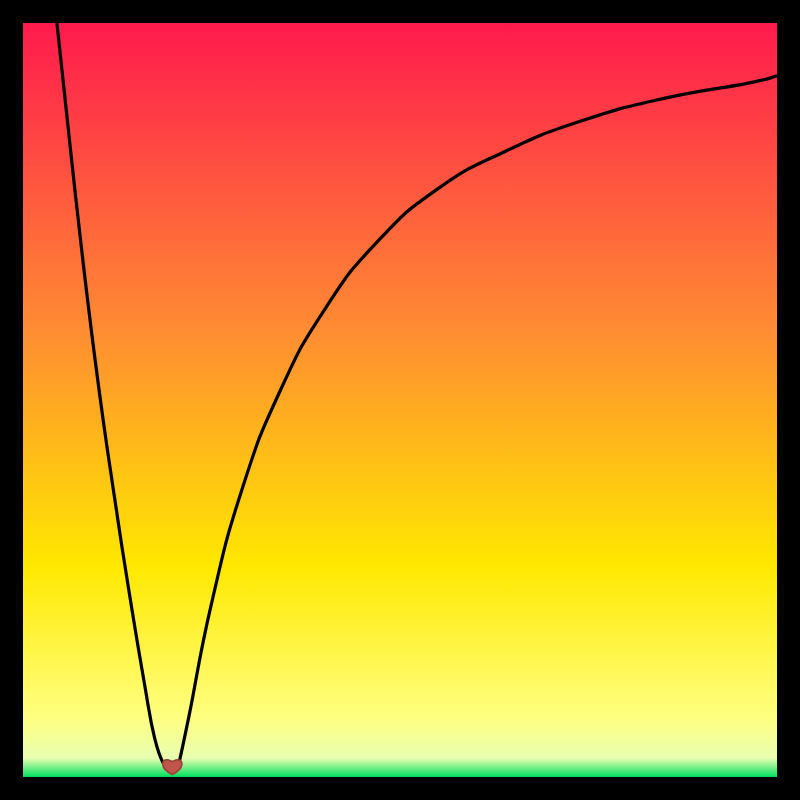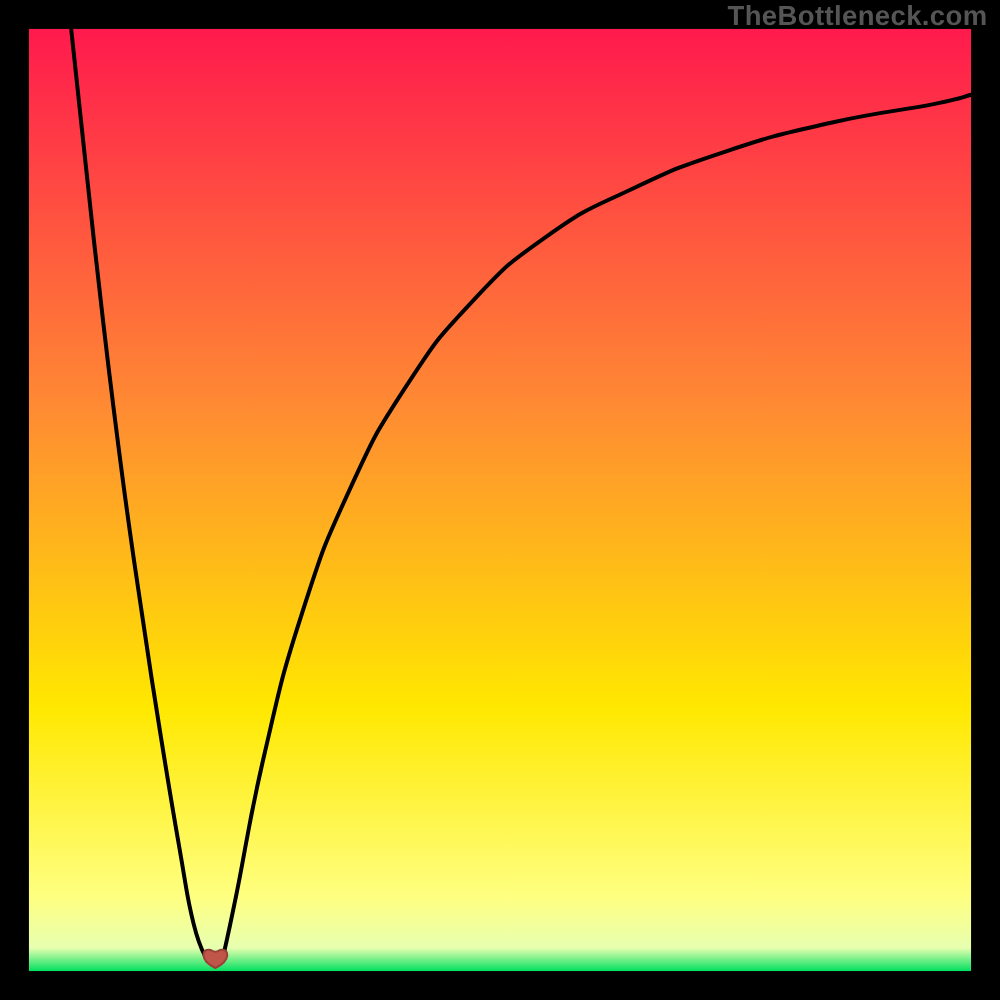--- a/index.html
+++ b/index.html
@@ -48,21 +48,20 @@
     fill: #c0554a;
     stroke: #9b4037;
     stroke-width: 1.6;
   }
 </style>
 </head>
 <body>
 
 <div class="frame">
 
-  <div class="watermark">TheBottleneck.com</div>
 
   <div class="plot-wrap">
     <svg class="plot" viewBox="0 0 754 754" preserveAspectRatio="none">
       <defs>
         <linearGradient id="bg" x1="0" y1="0" x2="0" y2="1">
           <stop offset="0" stop-color="#ff1a4d"></stop>
           <stop offset="0.40" stop-color="#ff8a33"></stop>
           <stop offset="0.72" stop-color="#ffe800"></stop>
           <stop offset="0.92" stop-color="#ffff80"></stop>
           <stop offset="0.975" stop-color="#e8ffb0"></stop>

